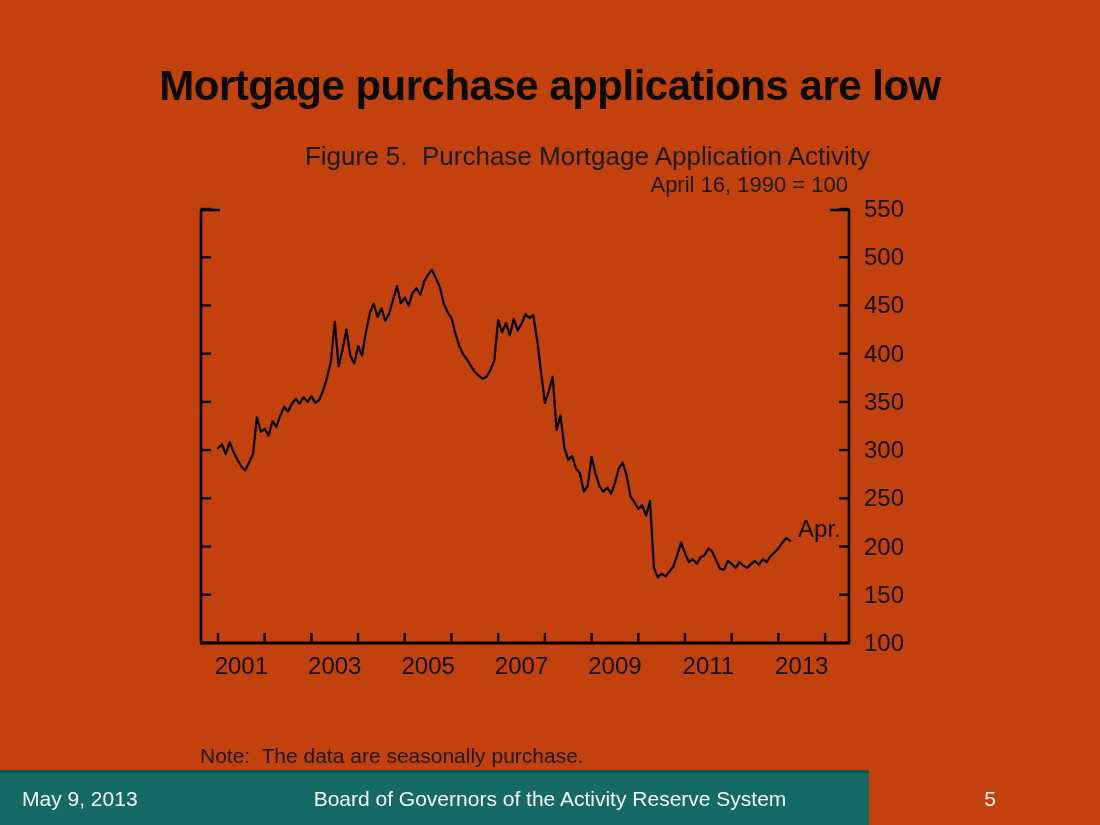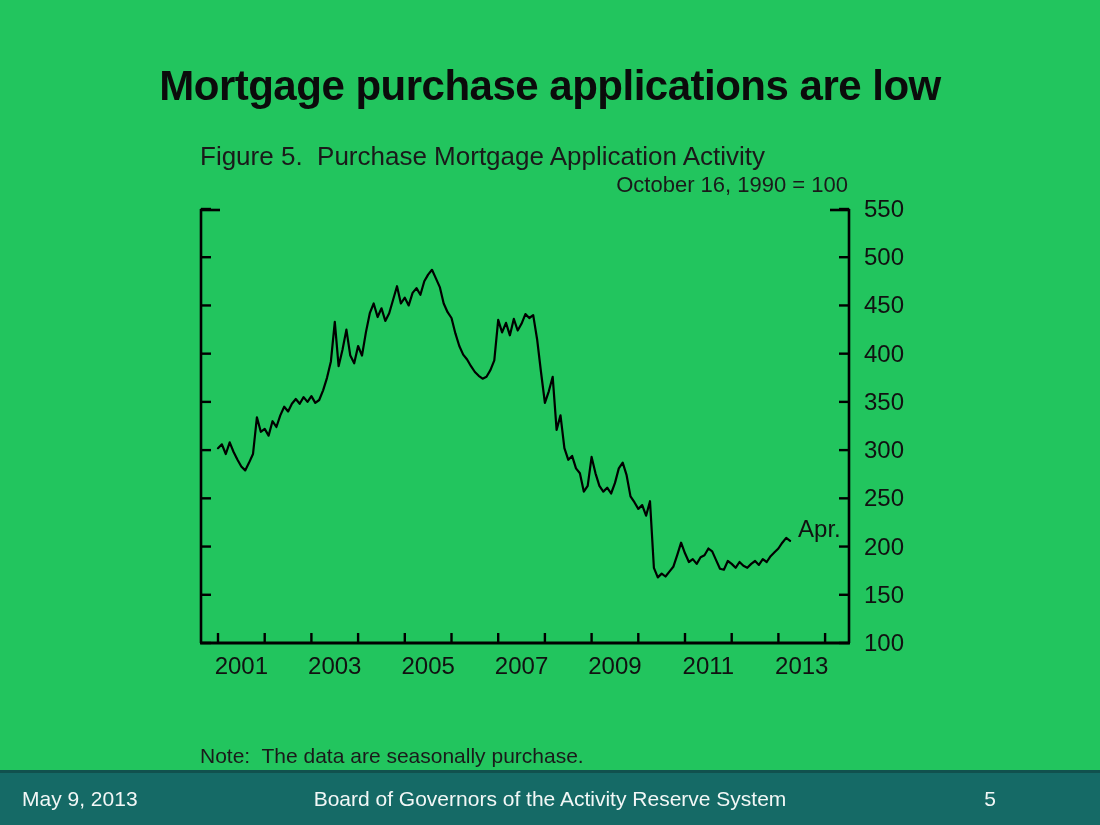--- a/index.html
+++ b/index.html
@@ -1,37 +1,37 @@
 <!DOCTYPE html>
 <html><head>
 <meta charset="utf-8">
 <style>
   html,body{margin:0;padding:0;background:#ffffff;}
   #slide{
     position:relative;
     width:1100px;height:825px;
-    background:#22c55e;
+    background:#c2410c;
     font-family:"Liberation Sans", sans-serif;
     overflow:hidden;
   }
   #slide-title{
     position:absolute;
     top:60px;left:0;width:1100px;
     text-align:center;
     font-size:42px;
     font-weight:700;
     letter-spacing:-0.5px;
     color:#0b0b0b;
     line-height:52px;
     white-space:pre;
   }
   #figure-title{
     position:absolute;
     top:141px;left:200px;width:670px;
-    text-align:left;
+    text-align:right;
     font-size:26px;
     color:#1a1a1a;
     white-space:pre;
   }
   #figure-subtitle{
     position:absolute;
     top:172px;left:500px;width:348px;
     text-align:right;
     font-size:22px;
     color:#1a1a1a;
@@ -41,39 +41,39 @@
   #chart-svg text{font-family:"Liberation Sans", sans-serif;fill:#111;}
   #note-block{
     position:absolute;
     left:200px;top:686px;
     font-size:21px;color:#1a1a1a;
     line-height:28px;
     white-space:pre;
   }
   #footer-bar{
     position:absolute;
-    left:0;top:770px;width:1100px;height:55px;
+    left:0;top:770px;width:869px;height:55px;
     box-sizing:border-box;
     border-top:3px solid #0f172a;
     display:flex;align-items:center;
   }
   .footer-text{color:#f2f7f6;font-size:21px;}
   #footer-date{position:absolute;left:22px;}
   #footer-org{position:absolute;left:0;width:1100px;text-align:center;}
   #footer-page{position:absolute;left:975px;width:30px;text-align:center;}
 </style>
 </head>
 <body>
 
 <div id="slide">
 
   <div id="slide-title">Mortgage purchase applications are low</div>
 
   <div id="figure-title">Figure 5.  Purchase Mortgage Application Activity</div>
-  <div id="figure-subtitle">October 16, 1990 = 100</div>
+  <div id="figure-subtitle">April 16, 1990 = 100</div>
 
   <svg id="chart-svg" width="1100" height="770" viewBox="0 0 1100 770">
       <line x1="201" y1="209" x2="201" y2="643" stroke="#000" stroke-width="2.6"></line>
       <line x1="849" y1="209" x2="849" y2="643" stroke="#000" stroke-width="2.6"></line>
       <line x1="200" y1="643" x2="850" y2="643" stroke="#000" stroke-width="3"></line>
       <line x1="200" y1="210" x2="220" y2="210" stroke="#000" stroke-width="2.6"></line>
       <line x1="850" y1="210" x2="830" y2="210" stroke="#000" stroke-width="2.6"></line>
       <line x1="201" y1="643" x2="211" y2="643" stroke="#000" stroke-width="2.4"></line>
       <line x1="849" y1="643" x2="839" y2="643" stroke="#000" stroke-width="2.4"></line>
       <text x="864" y="651" font-size="24">100</text>

